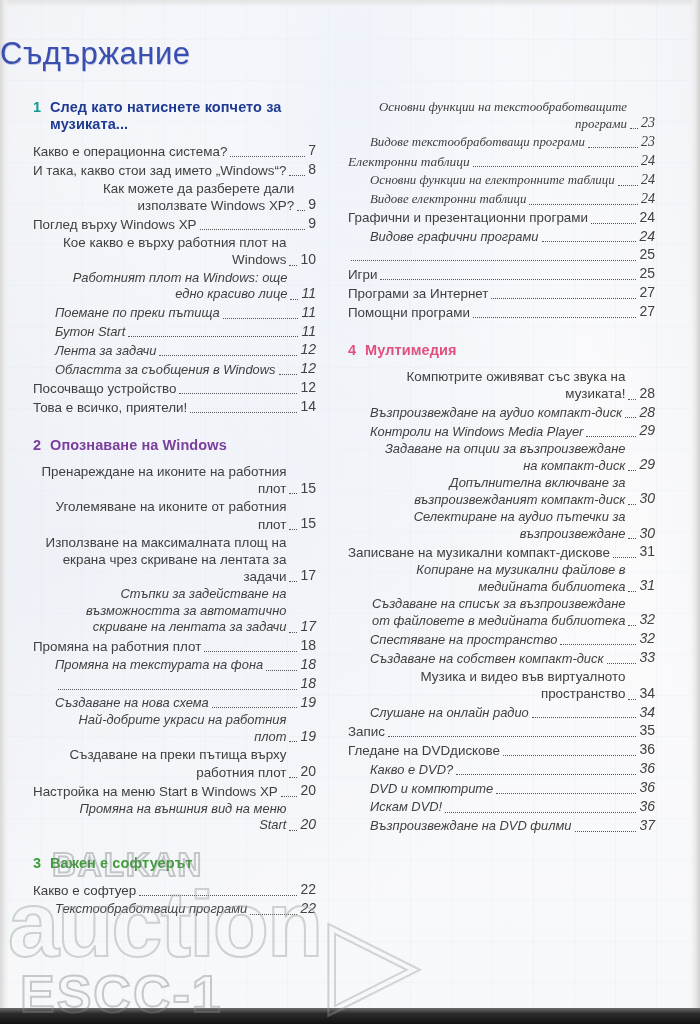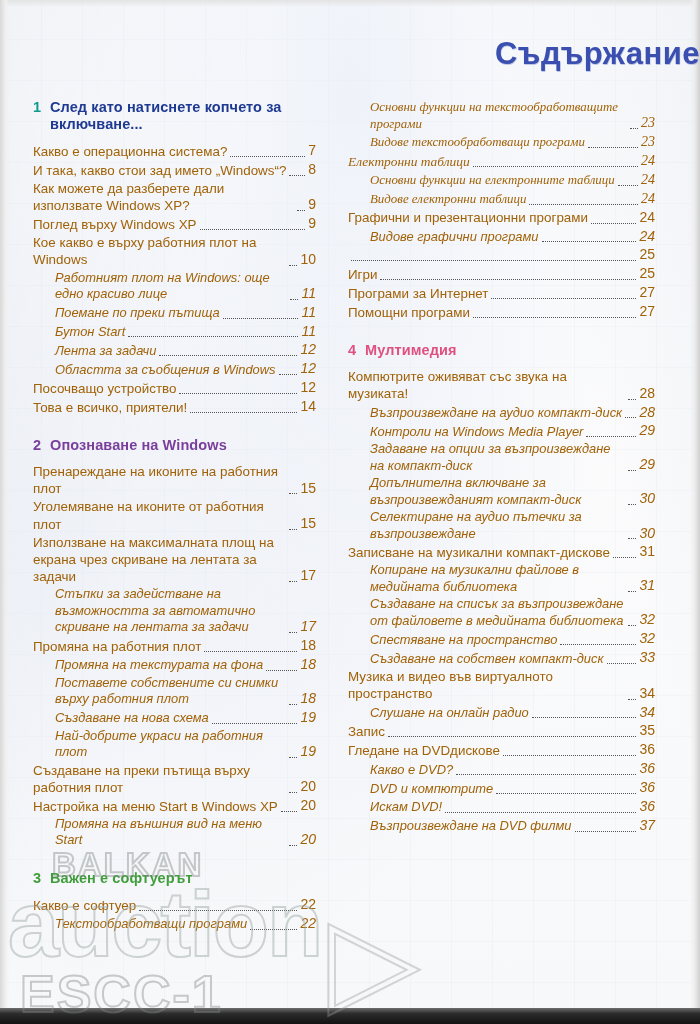--- a/index.html
+++ b/index.html
@@ -93,25 +93,25 @@
   }
 
   
   #content {
     position: absolute;
     inset: 0;
     z-index: 3;
   }
   #doc-title {
     position: absolute;
-    left: 0; right: 0;
+    left: 0; right: 8px;
     top: 36px;
-    text-align: right;
+    text-align: left;
     font-size: 31px;
-    font-weight: bold;
+    font-weight: normal;
     color: #3a4fb0;
     letter-spacing: 0.5px;
     text-shadow: 0.5px 0.5px 0 rgba(90,110,190,0.35);
   }
 
   .column {
     position: absolute;
     top: 99px;
   }
   #col-left  { left: 33px;  width: 283px; }
@@ -131,22 +131,23 @@
     width: 17px;
     text-align: left;
   }
   .chapter .ch-title { flex: 1 1 auto; }
 
   .entry {
     display: flex;
     align-items: flex-end;
     font-size: 13.4px;
     line-height: 1.28;
-    color: #a16207;
+    color: #404040;
     margin: 0 0 1px 0;
+    text-align: right;
   }
   .entry .label {
     flex: 0 1 auto;
     white-space: normal;
   }
   .entry .dots {
     flex: 1 1 auto;
     min-width: 8px;
     margin: 0 2px 3px 3px;
     border-bottom: 1.5px dotted #555;
@@ -197,21 +198,21 @@
   </div>
 
   <div id="content">
 
     <div id="doc-title">Съдържание</div>
 
     <div class="column" id="col-left">
 
       <div class="chapter">
         <span class="ch-num ch-teal">1</span>
-        <span class="ch-title ch-navy">След като натиснете копчето за включване...</span>
+        <span class="ch-title ch-navy">След като натиснете копчето за музиката...</span>
       </div>
       <div id="list-ch1">
           <div class="entry">
             <span class="label">Какво е операционна система?</span>
             <span class="dots"></span>
             <span class="pg">7</span>
           </div>
           <div class="entry">
             <span class="label">И така, какво стои зад името „Windows“?</span>
             <span class="dots"></span>
@@ -299,21 +300,20 @@
             <span class="label">Промяна на работния плот</span>
             <span class="dots"></span>
             <span class="pg">18</span>
           </div>
           <div class="entry sub">
             <span class="label">Промяна на текстурата на фона</span>
             <span class="dots"></span>
             <span class="pg">18</span>
           </div>
           <div class="entry sub">
-            <span class="label">Поставете собствените си снимки върху работния плот</span>
             <span class="dots"></span>
             <span class="pg">18</span>
           </div>
           <div class="entry sub">
             <span class="label">Създаване на нова схема</span>
             <span class="dots"></span>
             <span class="pg">19</span>
           </div>
           <div class="entry sub">
             <span class="label">Най-добрите украси на работния плот</span>

